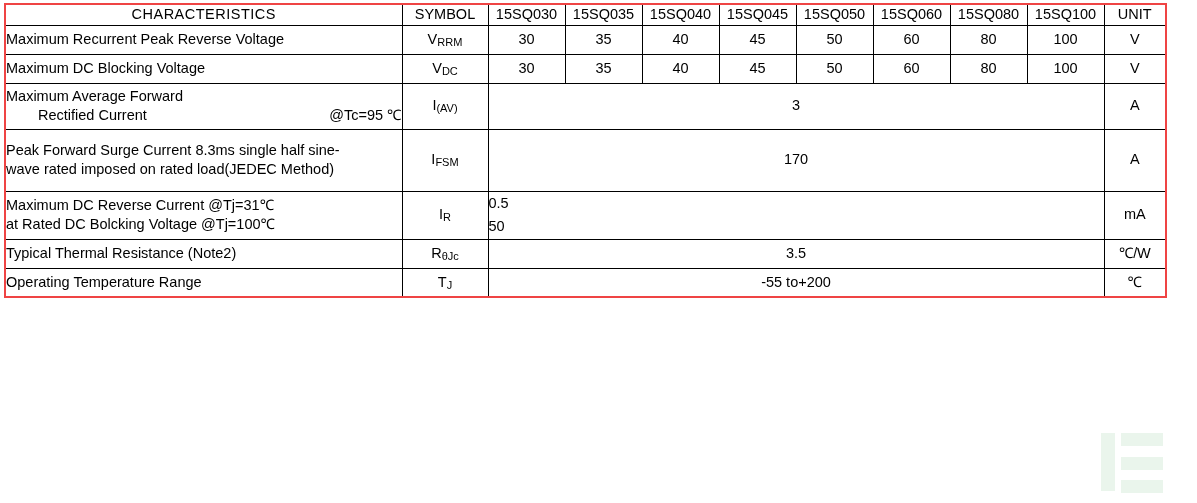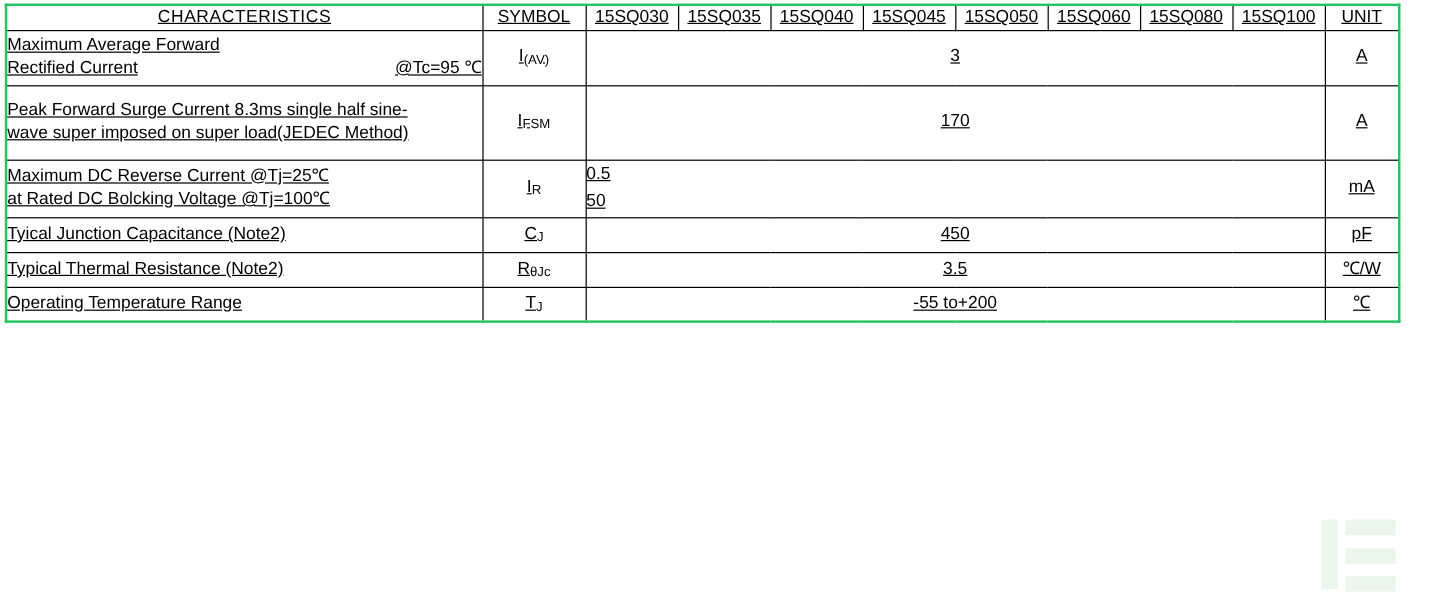--- a/index.html
+++ b/index.html
@@ -16,22 +16,21 @@
     height: 503px;
     position: relative;
     background: #fff;
     overflow: hidden;
   }
   table.spec {
     border-collapse: collapse;
     table-layout: fixed;
     width: 1037px;
     margin: 3px 0 0 4px;
-    border: 2px solid #22c55e;
-    text-decoration: underline;
+    border: 2px solid #ef4444;
   }
   table.spec td {
     border: 1px solid #000;
     padding: 0;
     vertical-align: middle;
     font-size: 14.5px;
     line-height: 1.35;
   }
   
   col.c-char   { width: 397px; }
@@ -83,20 +82,21 @@
     text-align: left;
   }
   .sub-two span { display: block; padding: 2px 0; }
   .char-inline-right {
     display: inline-block;
   }
   .char-flex {
     display: flex;
     justify-content: space-between;
     align-items: baseline;
+    padding-left: 32px;
   }
   .smallunit { font-size: 12.5px; letter-spacing: -0.2px; }
   .watermark {
     position: absolute;
     right: 10px;
     bottom: 6px;
     width: 90px;
     height: 70px;
     opacity: 0.10;
     pointer-events: none;
@@ -134,68 +134,88 @@
         <td class="hdr-cell">15SQ035</td>
         <td class="hdr-cell">15SQ040</td>
         <td class="hdr-cell">15SQ045</td>
         <td class="hdr-cell">15SQ050</td>
         <td class="hdr-cell">15SQ060</td>
         <td class="hdr-cell">15SQ080</td>
         <td class="hdr-cell">15SQ100</td>
         <td class="hdr-cell">UNIT</td>
       </tr>
 
-
-
+      <tr class="row-h">
+        <td class="char-cell">Maximum Recurrent Peak Reverse Voltage</td>
+        <td class="sym-cell"><span>V</span><sub>RRM</sub></td>
+        <td class="val-cell">30</td>
+        <td class="val-cell">35</td>
+        <td class="val-cell">40</td>
+        <td class="val-cell">45</td>
+        <td class="val-cell">50</td>
+        <td class="val-cell">60</td>
+        <td class="val-cell">80</td>
+        <td class="val-cell">100</td>
+        <td class="unit-cell">V</td>
+      </tr>
+
+
+      <tr class="row-h">
+        <td class="char-cell">Maximum DC Blocking Voltage</td>
+        <td class="sym-cell"><span>V</span><sub>DC</sub></td>
+        <td class="val-cell">30</td>
+        <td class="val-cell">35</td>
+        <td class="val-cell">40</td>
+        <td class="val-cell">45</td>
+        <td class="val-cell">50</td>
+        <td class="val-cell">60</td>
+        <td class="val-cell">80</td>
+        <td class="val-cell">100</td>
+        <td class="unit-cell">V</td>
+      </tr>
 
       <tr class="tall2">
         <td class="char-cell twoline">
           <div>Maximum Average Forward</div>
           <div class="char-flex">
             <span>Rectified Current</span>
             <span class="char-inline-right">@Tc=95 ℃</span>
           </div>
         </td>
         <td class="sym-cell"><span>I</span><sub>(AV)</sub></td>
         <td class="val-cell" colspan="8">3</td>
         <td class="unit-cell">A</td>
       </tr>
 
       <tr class="tall3">
         <td class="char-cell twoline">
           <div>Peak Forward Surge Current 8.3ms single half sine-</div>
-          <div>wave super imposed on super load(JEDEC Method)</div>
+          <div>wave rated imposed on rated load(JEDEC Method)</div>
         </td>
         <td class="sym-cell"><span>I</span><sub>FSM</sub></td>
         <td class="val-cell" colspan="8">170</td>
         <td class="unit-cell">A</td>
       </tr>
 
 
       <tr class="tall2">
         <td class="char-cell twoline">
-          <div>Maximum DC Reverse Current  @Tj=25℃</div>
+          <div>Maximum DC Reverse Current  @Tj=31℃</div>
           <div>at Rated DC Bolcking Voltage   @Tj=100℃</div>
         </td>
         <td class="sym-cell"><span>I</span><sub>R</sub></td>
         <td class="val-cell" colspan="8">
           <span class="sub-two">
             <span>0.5</span>
             <span>50</span>
           </span>
         </td>
         <td class="unit-cell">mA</td>
       </tr>
 
-      <tr class="row-h">
-        <td class="char-cell">Tyical Junction  Capacitance (Note2)</td>
-        <td class="sym-cell"><span>C</span><sub>J</sub></td>
-        <td class="val-cell" colspan="8">450</td>
-        <td class="unit-cell">pF</td>
-      </tr>
 
       <tr class="row-h">
         <td class="char-cell">Typical Thermal Resistance (Note2)</td>
         <td class="sym-cell"><span>R</span><sub>θJc</sub></td>
         <td class="val-cell" colspan="8">3.5</td>
         <td class="unit-cell smallunit">℃/W</td>
       </tr>
 
       <tr class="row-h">
         <td class="char-cell">Operating Temperature Range</td>

